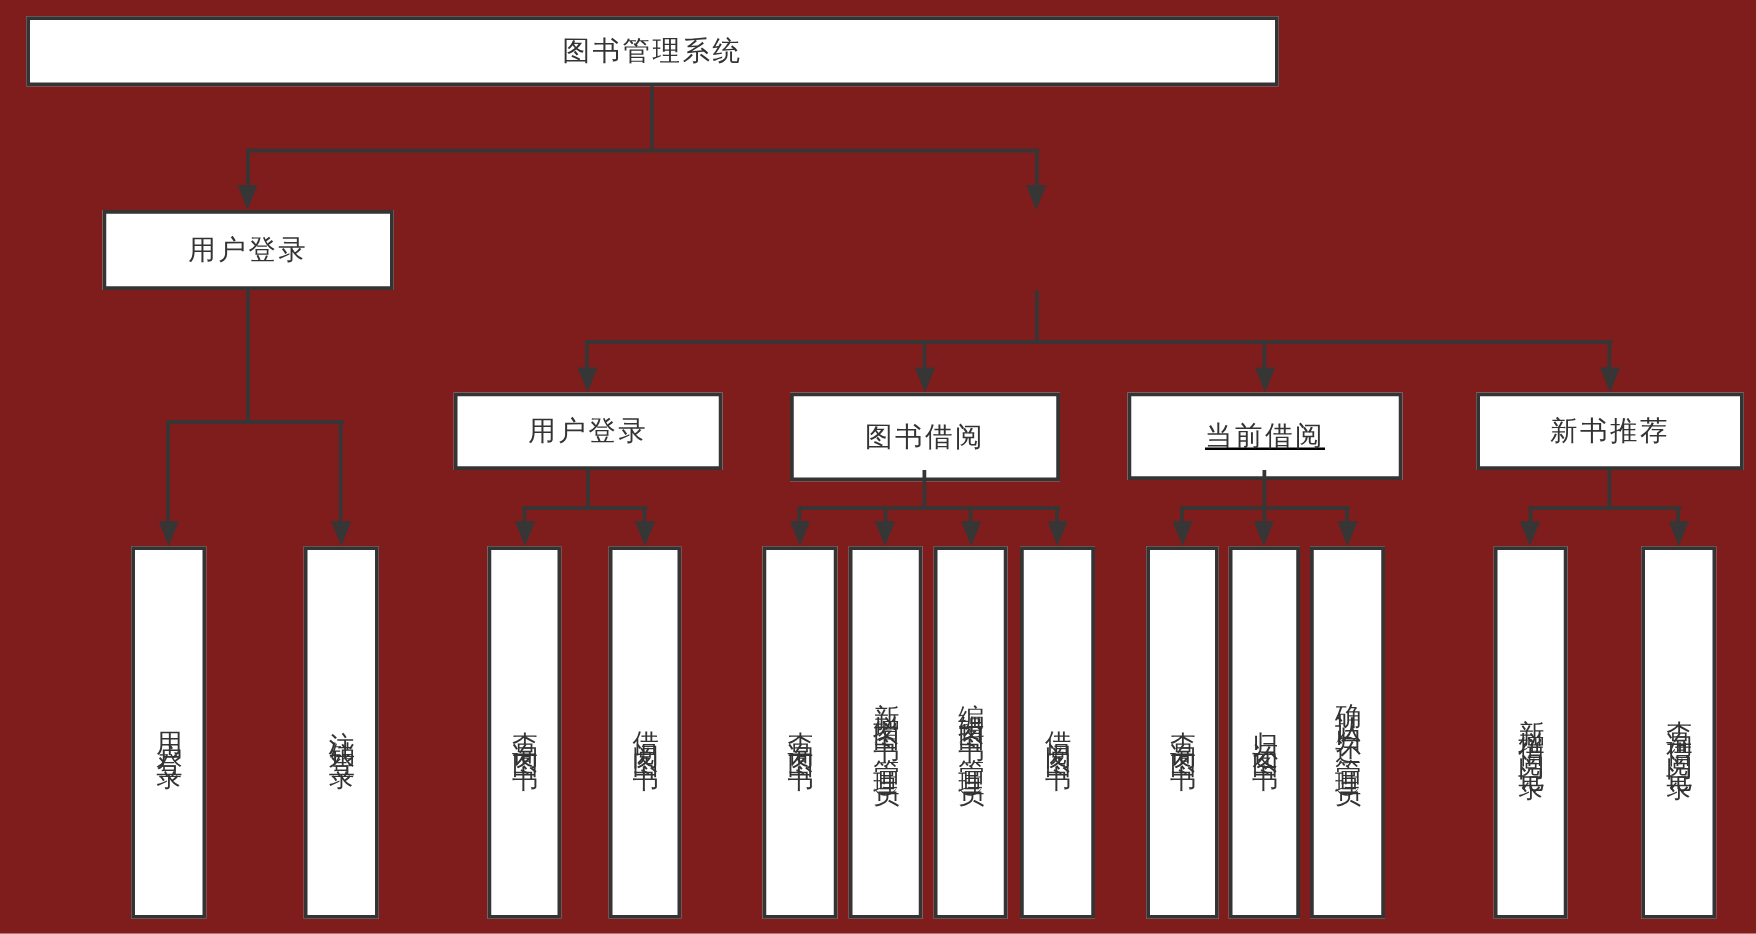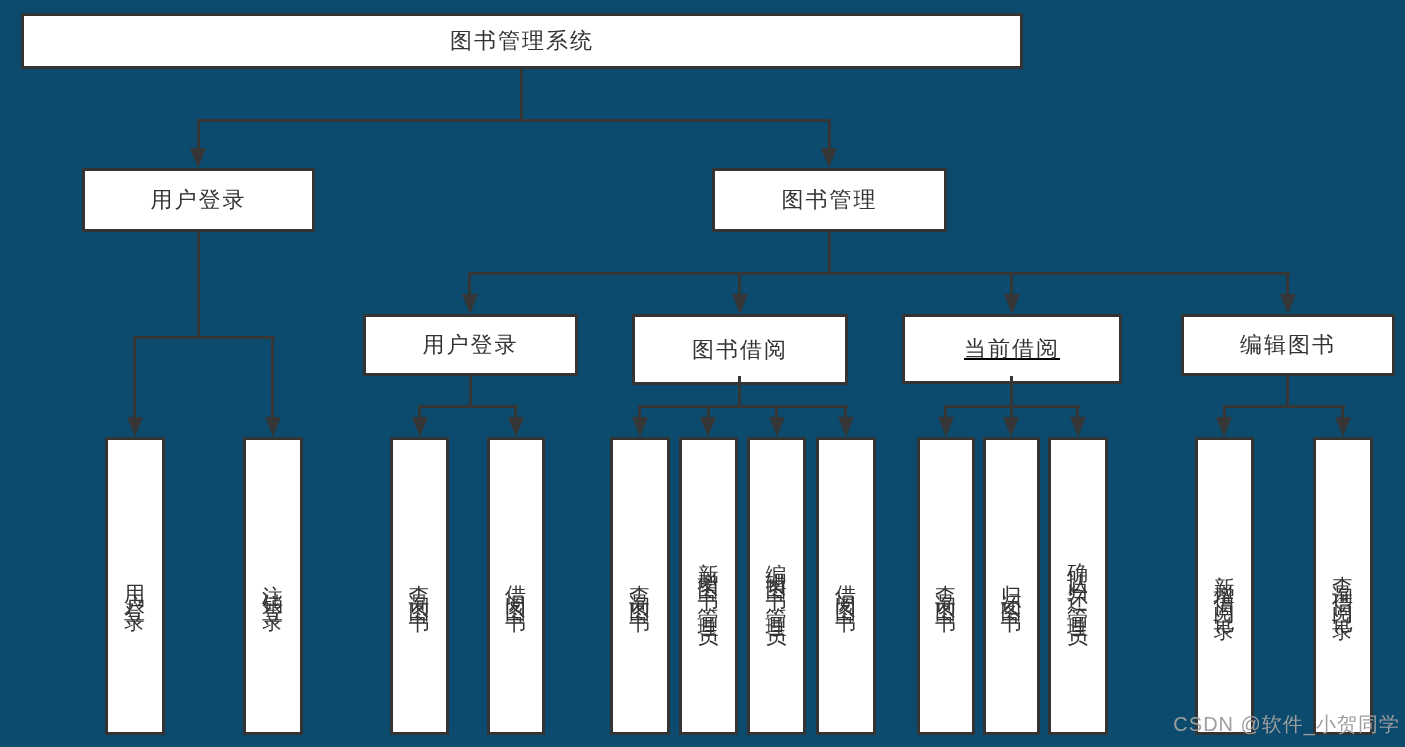--- a/index.html
+++ b/index.html
@@ -1,20 +1,20 @@
 <!DOCTYPE html>
 <html><head>
 <meta charset="utf-8">
 <style>
   html, body { margin: 0; padding: 0; background: #ffffff; }
   .canvas {
     position: relative;
     width: 1405px;
     height: 747px;
-    background: #0c4a6e;
+    background: #7f1d1d;
     font-family: "Liberation Sans", sans-serif;
     overflow: hidden;
   }
   .box {
     position: absolute;
     box-sizing: border-box;
     border: 3px solid #343434;
     background: #ffffff;
     display: flex;
     align-items: center;
@@ -67,23 +67,20 @@
   <div class="vl" style="left:520px; top:69px; height:50px;"></div>
   <div class="hl" style="left:197px; top:119px; width:634px;"></div>
   <div class="vl" style="left:197px; top:119px; height:31px;"></div>
   <div class="ah" style="left:190px; top:148px;"></div>
   <div class="vl" style="left:828px; top:119px; height:31px;"></div>
   <div class="ah" style="left:821px; top:148px;"></div>
 
   <div class="box hbox" style="left:82px; top:168px; width:233px; height:64px;">
     <span class="lbl">用户登录</span>
   </div>
-  <div class="box hbox" style="left:712px; top:168px; width:235px; height:64px;">
-    <span class="lbl">图书管理</span>
-  </div>
 
   <div class="vl" style="left:197px; top:232px; height:107px;"></div>
   <div class="hl" style="left:134px; top:336px; width:141px;"></div>
   <div class="vl" style="left:133px; top:336px; height:83px;"></div>
   <div class="ah" style="left:127px; top:417px;"></div>
   <div class="vl" style="left:271px; top:336px; height:83px;"></div>
   <div class="ah" style="left:265px; top:417px;"></div>
 
   <div class="vl" style="left:828px; top:232px; height:43px;"></div>
   <div class="hl" style="left:469px; top:272px; width:821px;"></div>
@@ -99,21 +96,21 @@
   <div class="box hbox" style="left:363px; top:314px; width:215px; height:62px;">
     <span class="lbl">用户登录</span>
   </div>
   <div class="box hbox" style="left:632px; top:314px; width:216px; height:71px;">
     <span class="lbl">图书借阅</span>
   </div>
   <div class="box hbox" style="left:902px; top:314px; width:220px; height:70px;text-decoration:underline;">
     <span class="lbl">当前借阅</span>
   </div>
   <div class="box hbox" style="left:1181px; top:314px; width:214px; height:62px;">
-    <span class="lbl">编辑图书</span>
+    <span class="lbl">新书推荐</span>
   </div>
 
   <div class="vl" style="left:469px; top:376px; height:32px;"></div>
   <div class="hl" style="left:418px; top:405px; width:100px;"></div>
   <div class="vl" style="left:418px; top:405px; height:14px;"></div>
   <div class="ah" style="left:412px; top:417px;"></div>
   <div class="vl" style="left:514px; top:405px; height:14px;"></div>
   <div class="ah" style="left:508px; top:417px;"></div>
 
   <div class="vl" style="left:738px; top:376px; height:32px;"></div>
@@ -180,15 +177,14 @@
     <span class="lbl">确认归还（管理员）</span>
   </div>
 
   <div class="box vbox" style="left:1195px; top:437px; width:59px; height:298px;">
     <span class="lbl">新增借阅记录</span>
   </div>
   <div class="box vbox" style="left:1313px; top:437px; width:60px; height:298px;">
     <span class="lbl">查询借阅记录</span>
   </div>
 
-  <div class="watermark">CSDN @软件_小贺同学</div>
 
 </div>
 
 </body></html>

